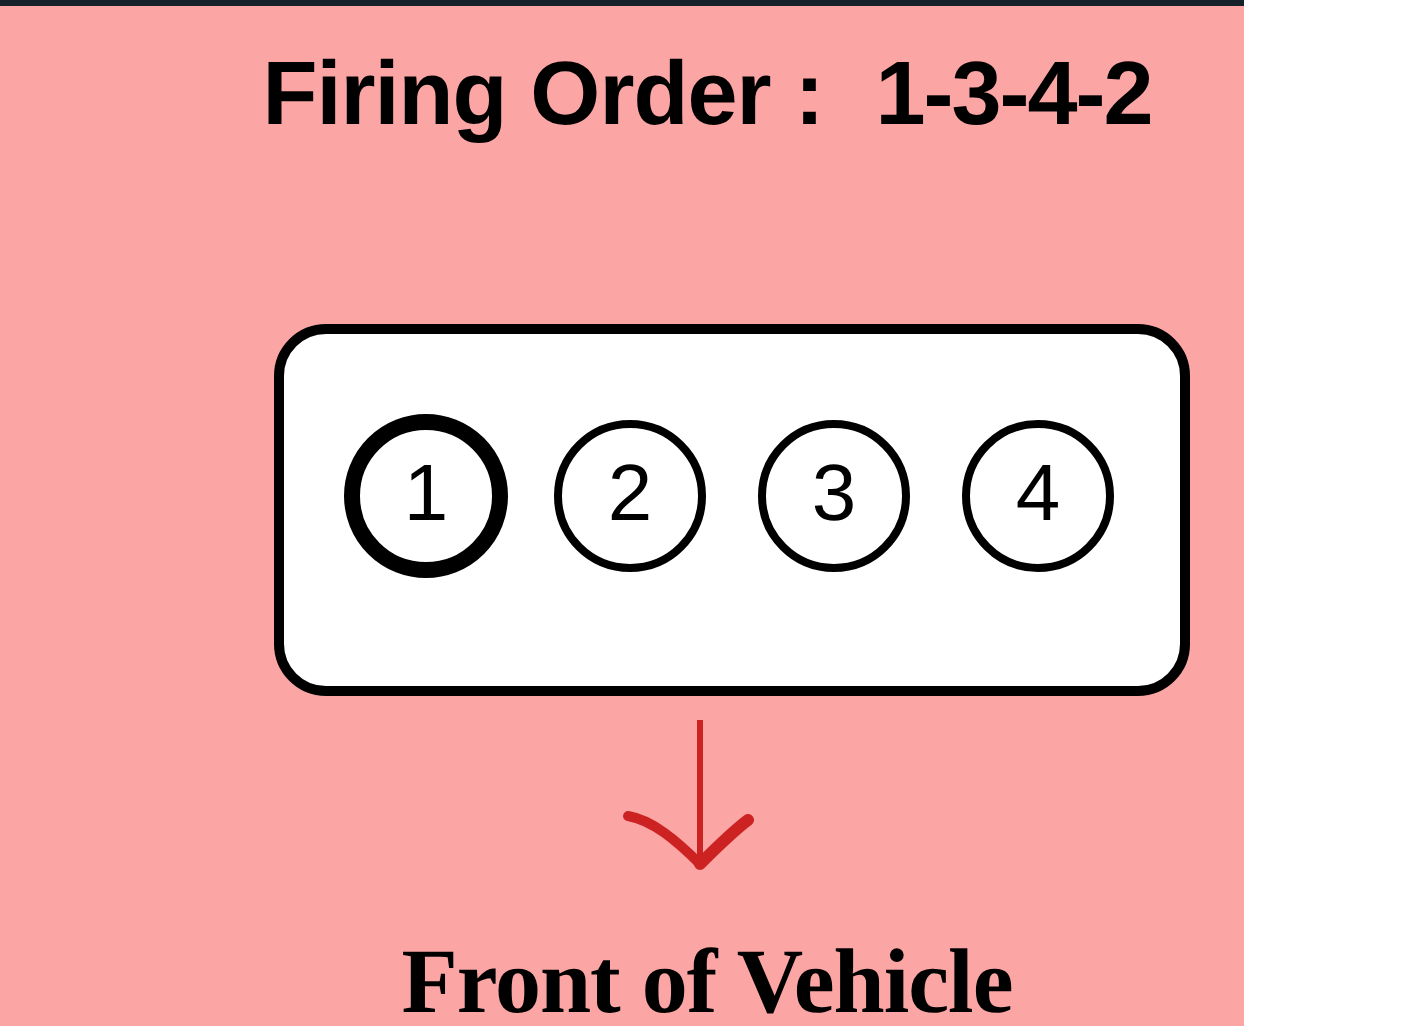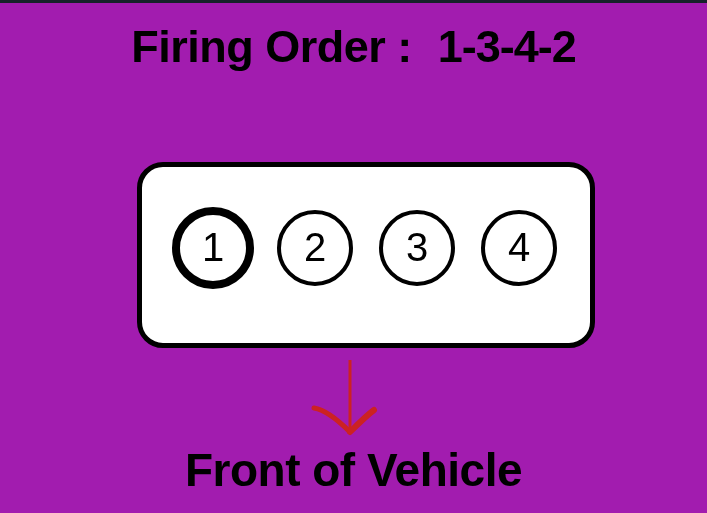--- a/index.html
+++ b/index.html
@@ -6,23 +6,23 @@
     margin: 0;
     padding: 0;
     background: #ffffff;
   }
   body {
     font-family: "Liberation Sans", sans-serif;
   }
 
   #canvas {
     position: relative;
-    width: 707px;
+    width: 622px;
     height: 513px;
-    background: #a21caf;
+    background: #fca5a5;
     overflow: hidden;
   }
 
   
   .top-rule {
     position: absolute;
     left: 0;
     top: 0;
     width: 707px;
     height: 3px;
@@ -106,25 +106,25 @@
     left: 300px;
     top: 352px;
     width: 110px;
     height: 96px;
   }
 
   
   .caption {
     position: absolute;
     left: 0;
-    top: 447px;
+    top: 468px;
     width: 707px;
     text-align: center;
     white-space: nowrap;
-    font-family: Liberation Sans, sans-serif;
+    font-family: Liberation Serif, serif;
     font-weight: bold;
     font-size: 46px;
     letter-spacing: -0.5px;
     color: #000000;
     line-height: 1;
   }
 </style>
 </head>
 <body>
 

